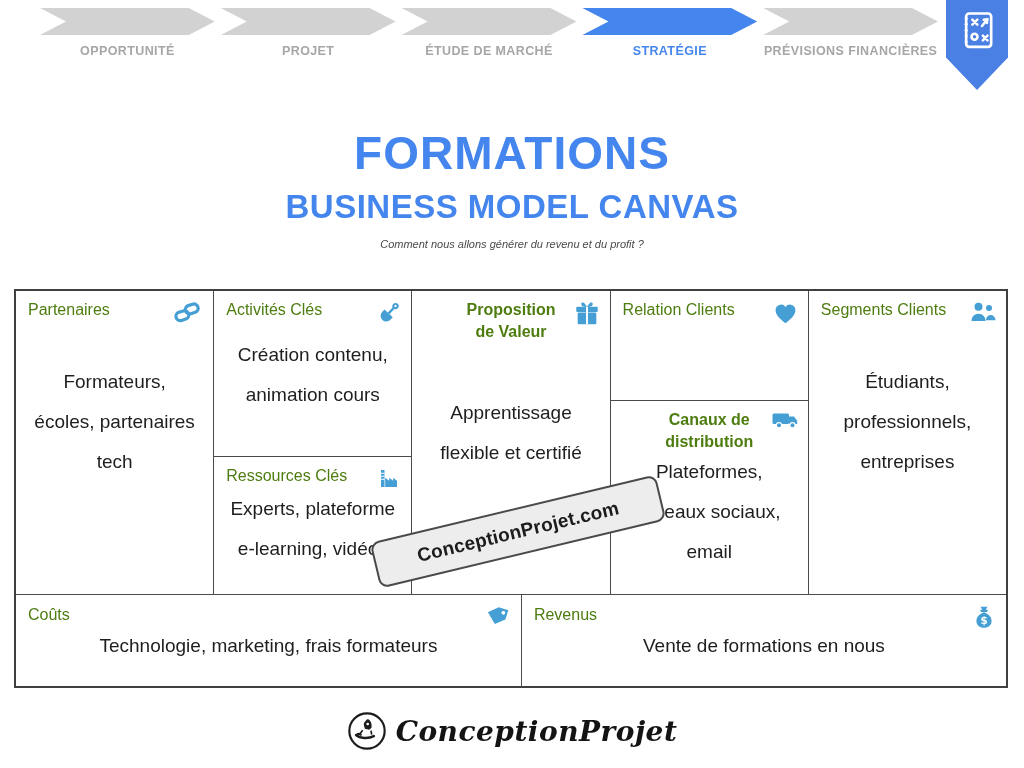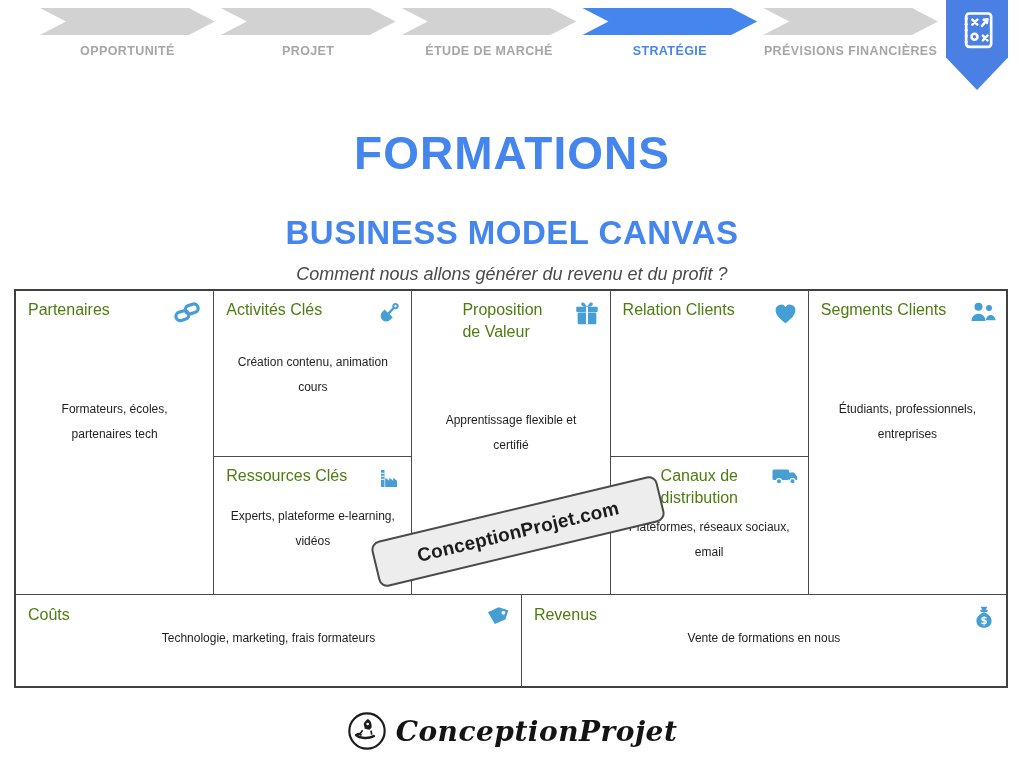--- a/index.html
+++ b/index.html
@@ -28,45 +28,45 @@
     position:absolute; left:946px; top:0; width:62px; height:90px;
     background:var(--bookmark-blue,#4a80e4);
     clip-path:polygon(0 0,100% 0,100% 64%,50% 100%,0 64%);
     display:flex; justify-content:center;
   }
   .bookmark svg { margin-top:9px; }
 
   
   .header { position:absolute; left:0; top:126px; width:100%; text-align:center; }
   .title { font-size:46px; font-weight:bold; color:var(--accent-blue,#4586ee); letter-spacing:1px; }
-  .subtitle { margin-top:34px; font-size:33px; font-weight:bold; color:var(--accent-blue,#4586ee); letter-spacing:.5px; }
-  .tagline { margin-top:12px; font-size:18px; font-style:italic; color:#4a4a4a; }
+  .subtitle { margin-top:8px; font-size:33px; font-weight:bold; color:var(--accent-blue,#4586ee); letter-spacing:.5px; }
+  .tagline { margin-top:12px; font-size:11px; font-style:italic; color:#4a4a4a; }
 
   
   .canvas {
     position:absolute; left:14px; top:289px; width:994px; height:399px;
     border:2px solid var(--border-dark,#404040); background:#fff;
   }
   .canvas-top { display:flex; height:303px; }
   .col { flex:1; border-right:1.5px solid #4a4a4a; min-width:0; }
   .col:last-child { border-right:none; }
   .col-split { display:flex; flex-direction:column; }
   .sub-top { height:166px; border-bottom:1.5px solid #4a4a4a; }
   .sub-bottom { flex:1; }
   .canvas-bottom { display:flex; border-top:1.5px solid #4a4a4a; height:92.5px; }
   .cost-cell { width:51.1%; border-right:1.5px solid #4a4a4a; }
   .revenue-cell { flex:1; }
 
   .cell { position:relative; height:100%; padding:8px 12px; display:flex; flex-direction:column; }
   .cell-title { font-size:16px; color:#4d7c0f; line-height:1.35; padding-right:34px; }
-  .cell-title.centered { text-align:left; padding:0 38px; }
+  .cell-title.centered { text-align:center; padding:0 38px;font-weight:bold; }
   .cell-icon { position:absolute; top:9px; right:9px; color:var(--icon-blue,#459fd4); }
   .cell-body {
     flex:1; display:flex; align-items:center; justify-content:center;
-    text-align:center; font-size:12px; line-height:2.1; color:#1e1e1e; padding:0 4px;
+    text-align:center; font-size:19px; line-height:2.1; color:#1e1e1e; padding:0 4px;
   }
   .tall .cell-body { padding-bottom:62px; }
   .sub-top .cell-body { padding-bottom:18px; }
   .sub-bottom .cell-body { padding-bottom:14px; }
   .bottom .cell-body { flex:0; margin-top:0; align-items:flex-start; }
   .bottom .cell { padding-top:9px; }
 
   
   .watermark {
     position:absolute; left:371px; top:508px; width:294px; height:47px;

